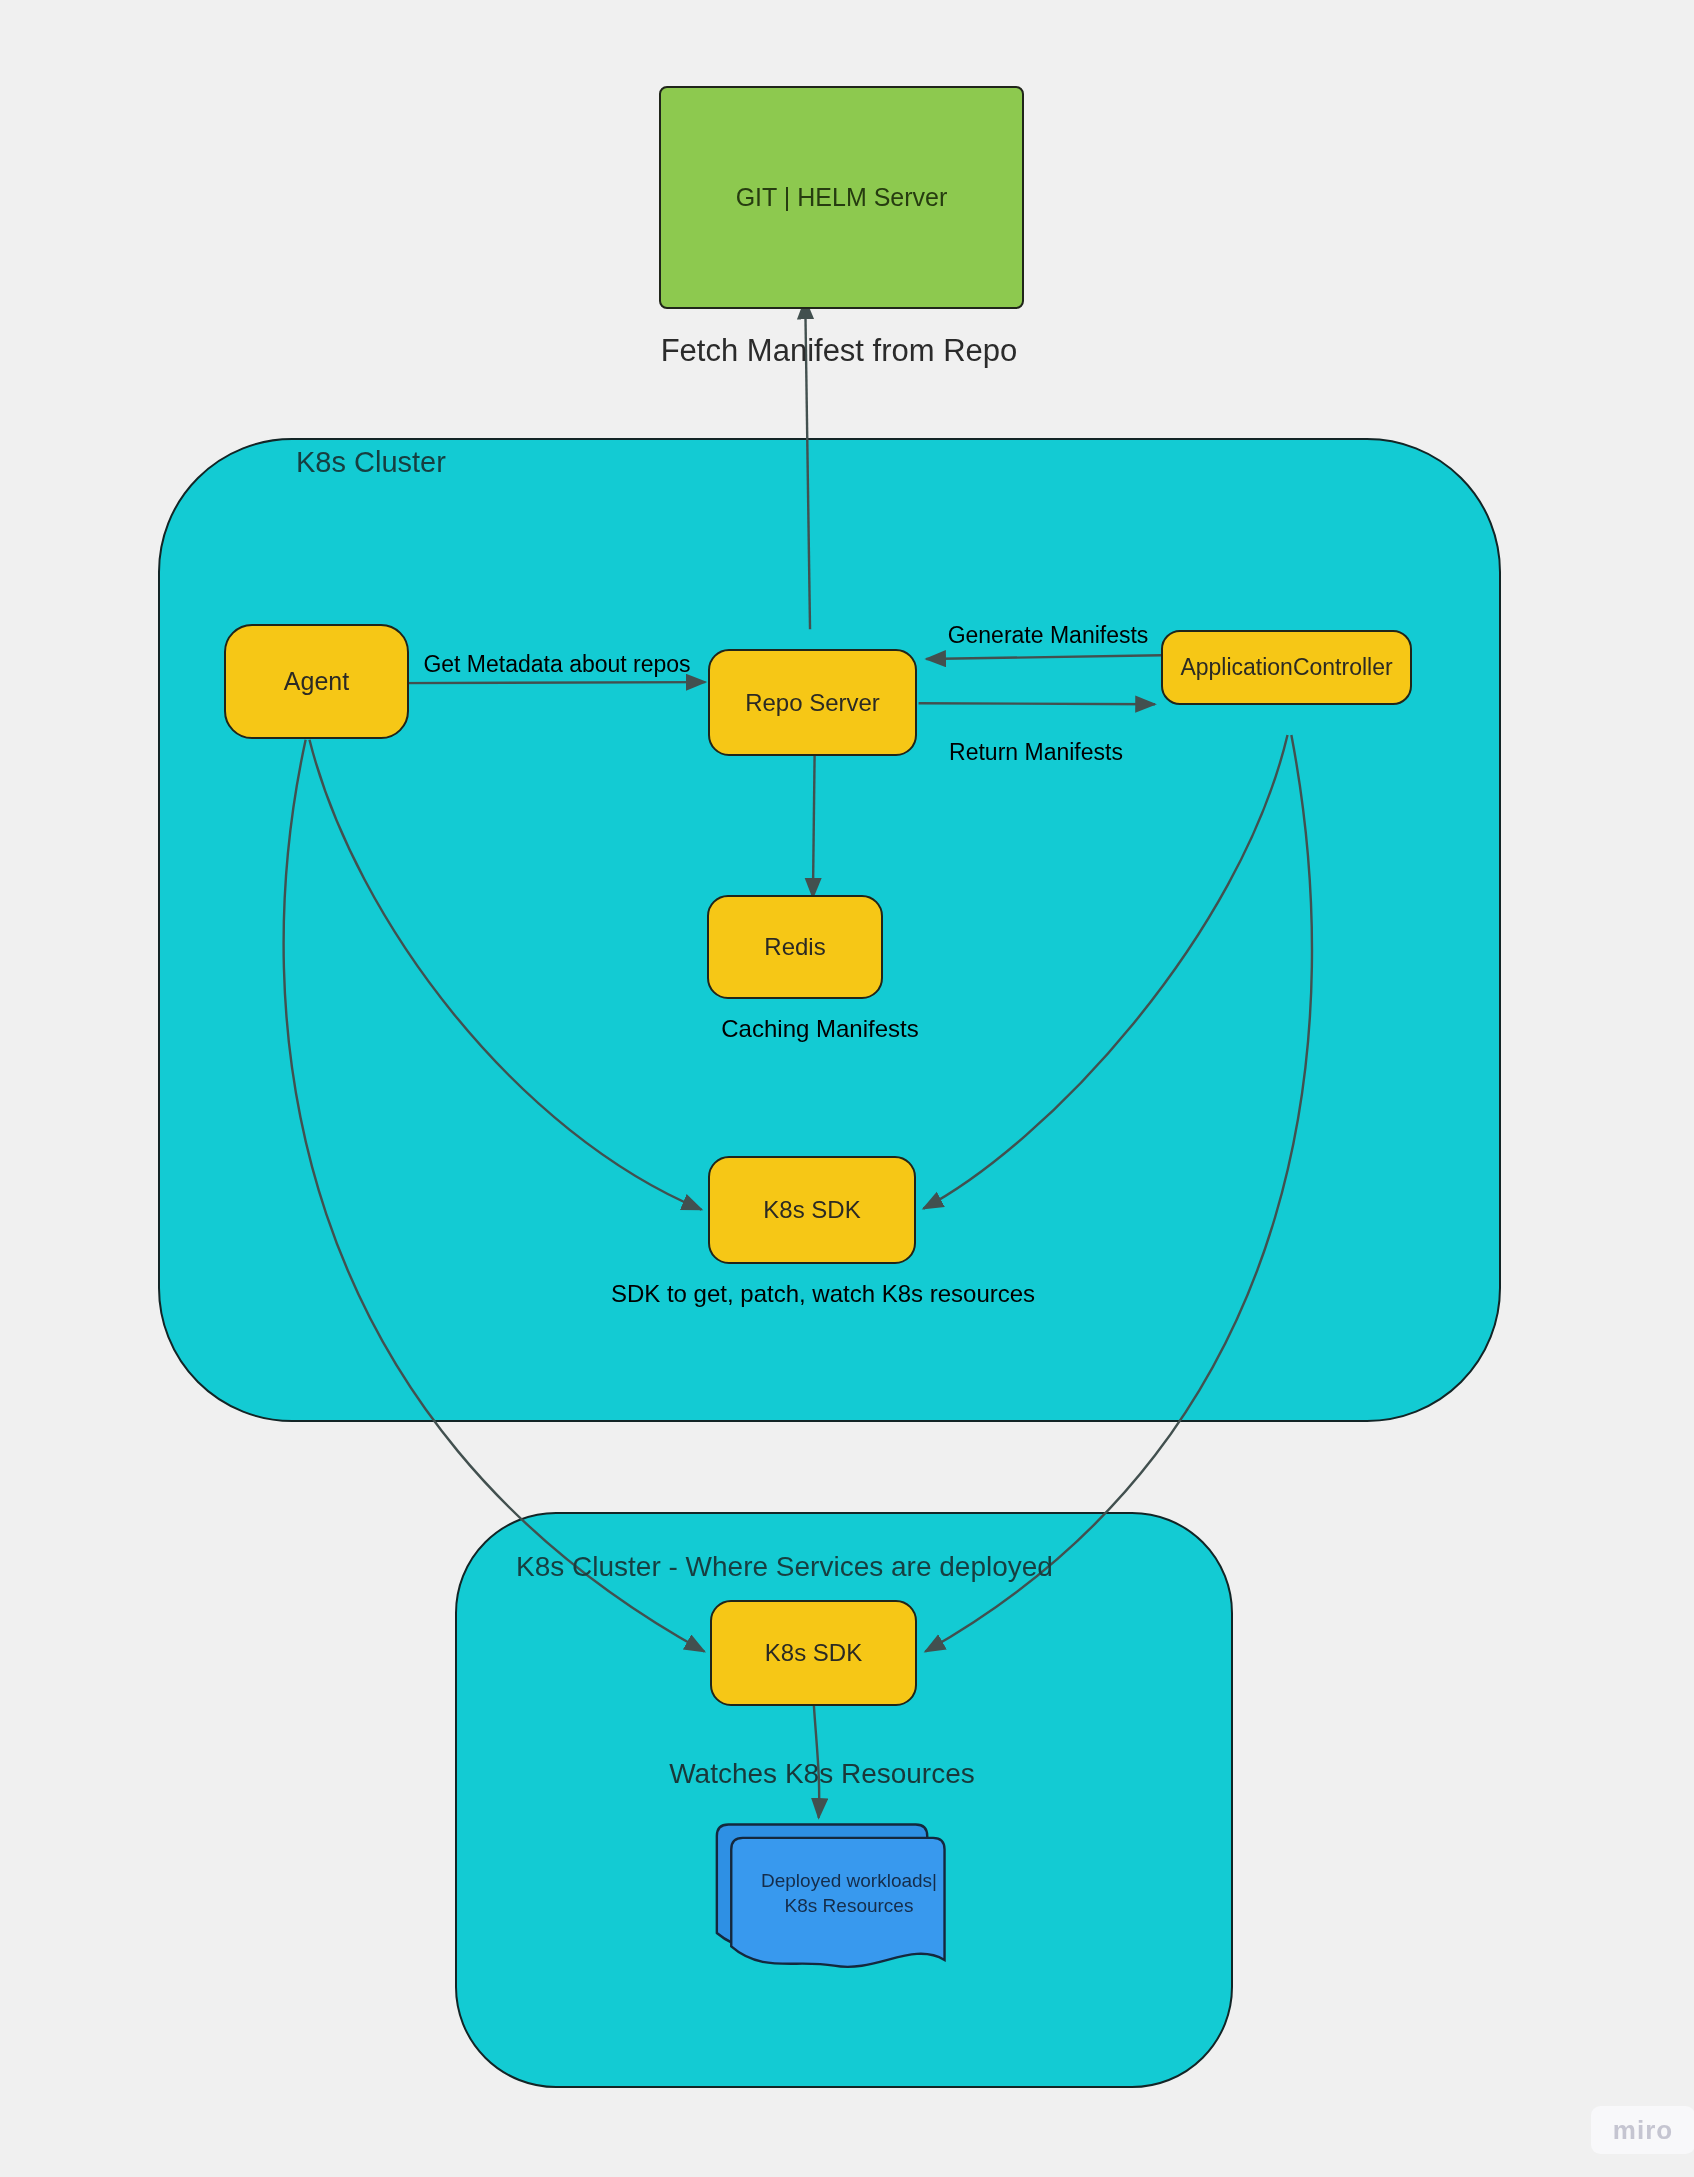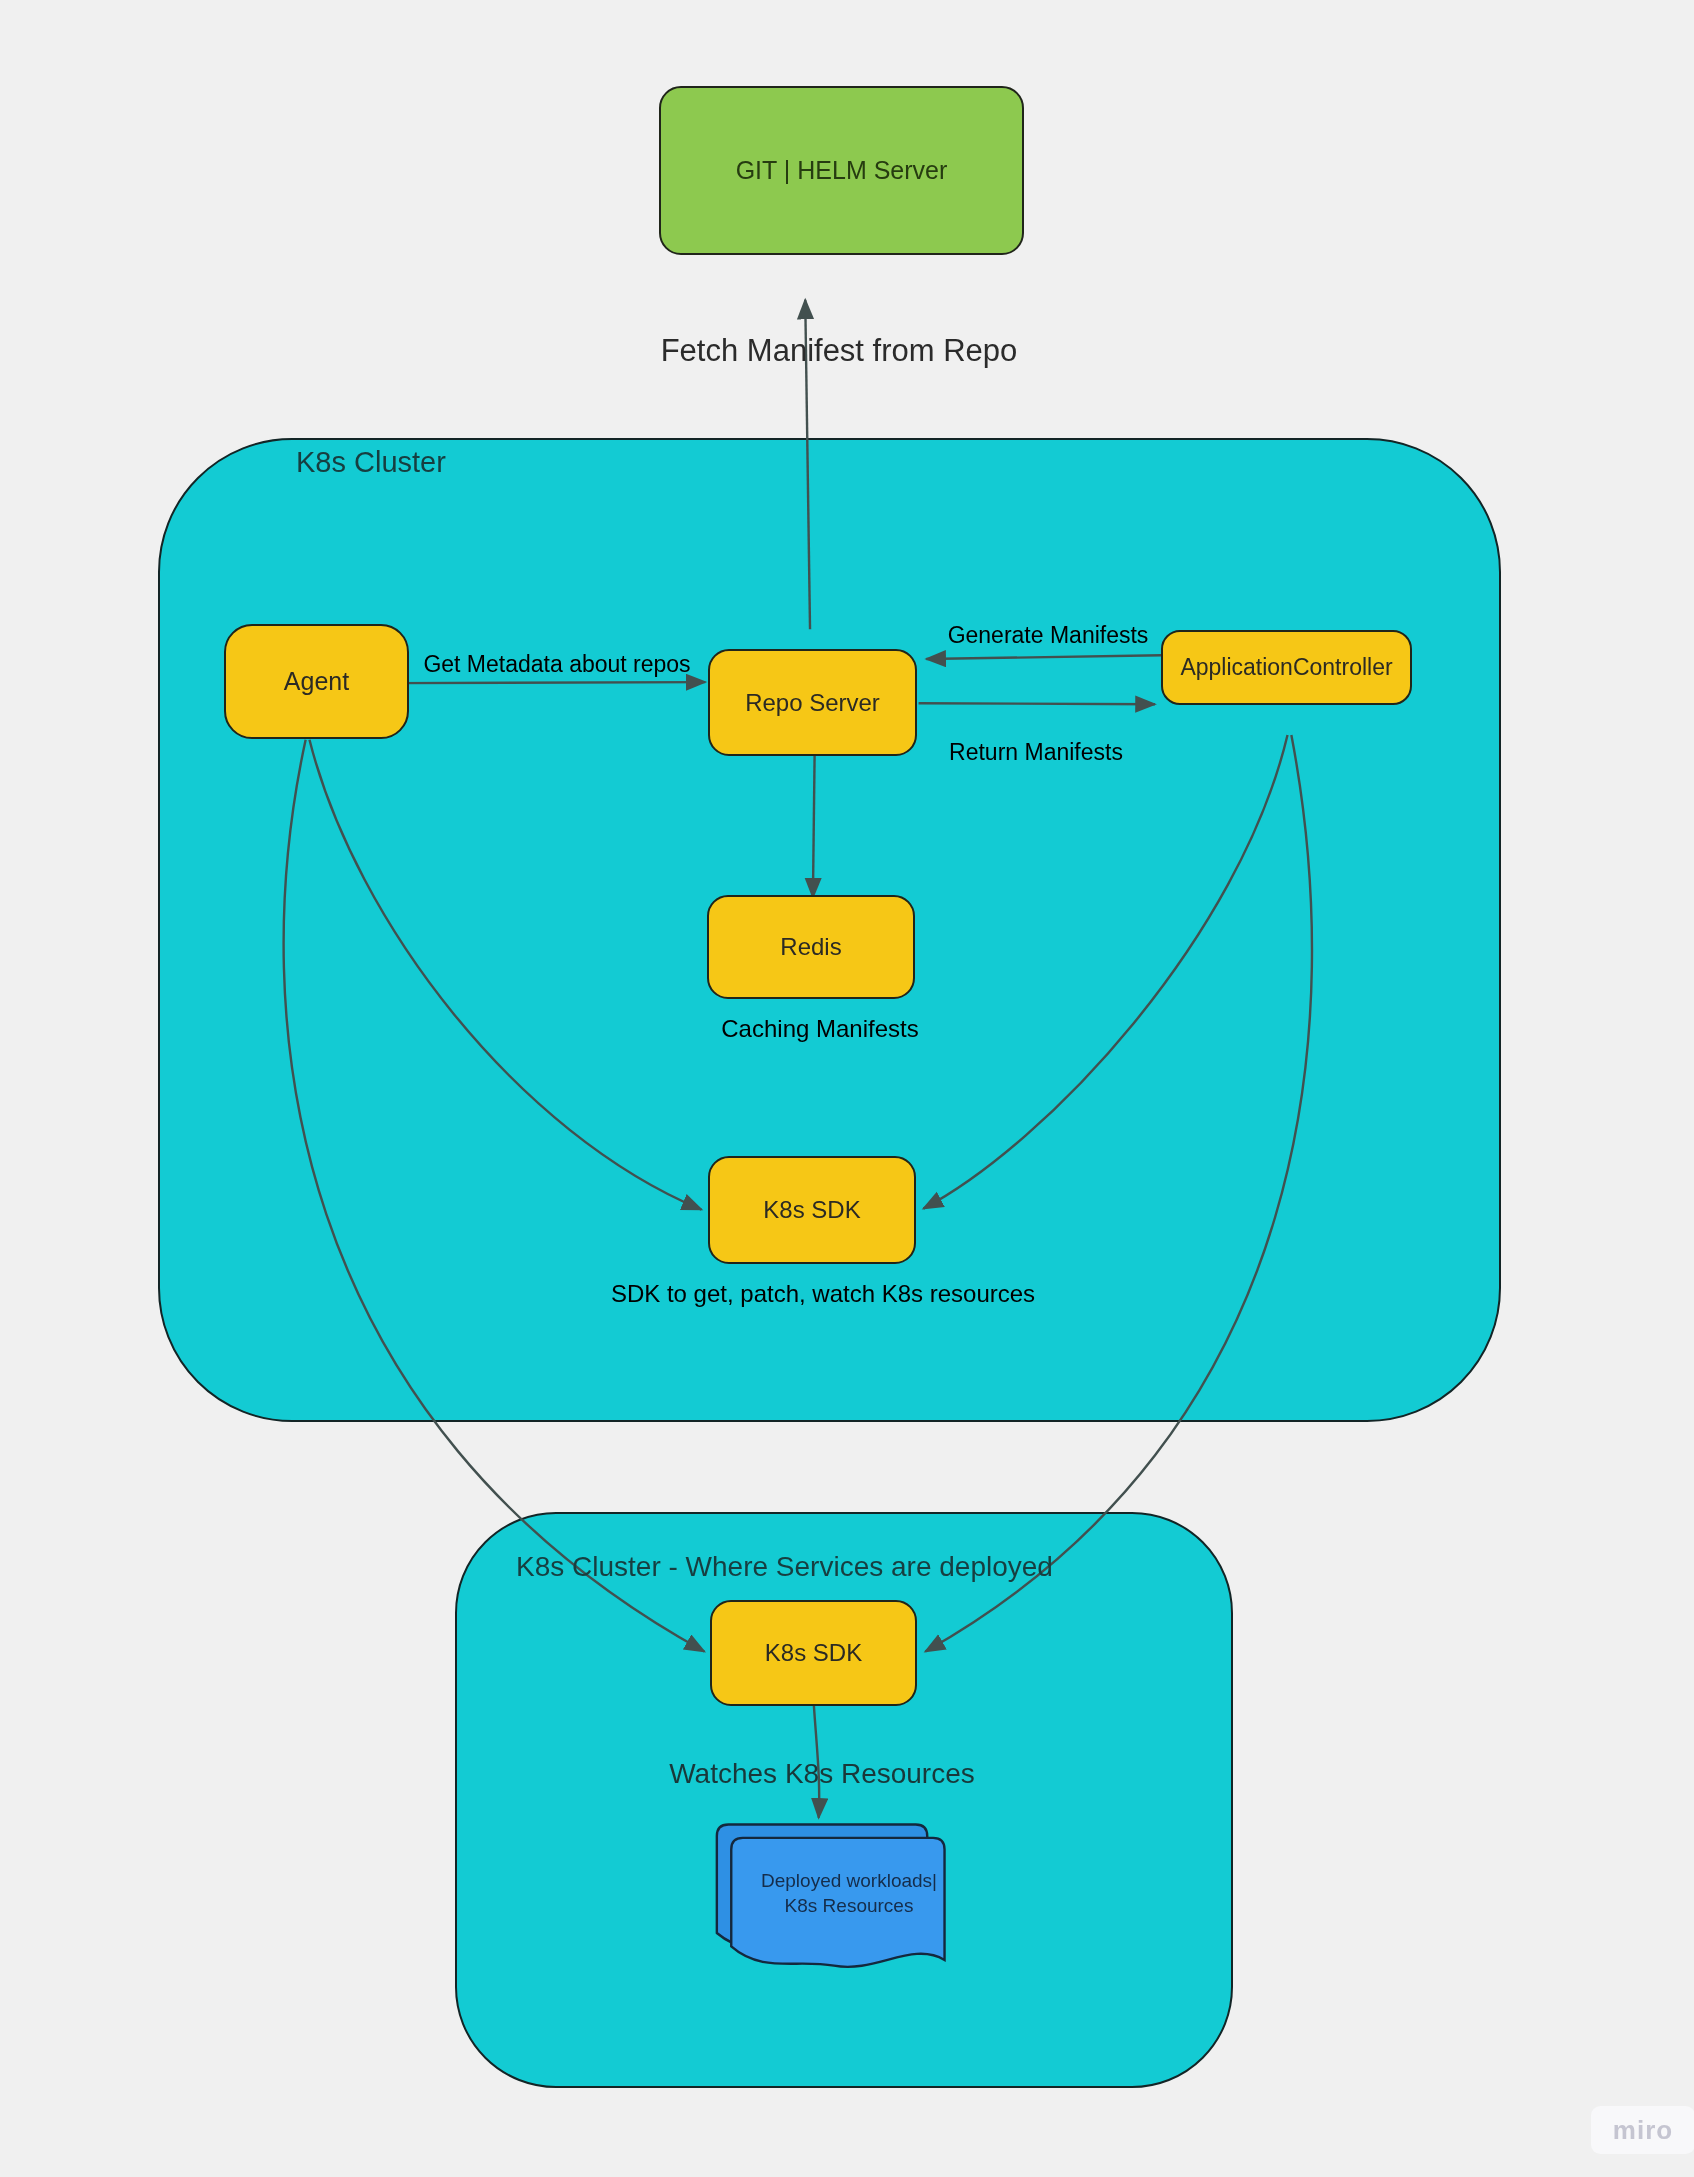--- a/index.html
+++ b/index.html
@@ -70,30 +70,30 @@
     display: flex;
     align-items: center;
     justify-content: center;
     text-align: center;
     z-index: 10;
     white-space: nowrap;
   }
   .node.yellow { background: #f6c716; color: #2b2a24; }
   #node-git-helm {
     left: 659px; top: 86px;
-    width: 365px; height: 169px;
-    border-radius: 22px;
+    width: 365px; height: 223px;
+    border-radius: 8px;
     background: #8dc94f;
     color: #263c10;
     font-size: 25px;
   }
   #node-agent   { left: 224px;  top: 624px;  width: 185px; height: 115px; border-radius: 28px; font-size: 25px; }
   #node-repo    { left: 708px;  top: 629px;  width: 209px; height: 107px; border-radius: 21px; font-size: 24px; margin-top: 20px; }
   #node-appctrl { left: 1161px; top: 630px;  width: 251px; height: 75px; border-radius: 19px; font-size: 23px; }
-  #node-redis   { left: 707px;  top: 895px;  width: 208px; height: 104px; border-radius: 21px; font-size: 24px; }
+  #node-redis   { left: 707px;  top: 895px;  width: 176px; height: 104px; border-radius: 21px; font-size: 24px; }
   #node-sdk-main   { left: 708px; top: 1156px; width: 208px; height: 108px; border-radius: 21px; font-size: 24px; }
   #node-sdk-deploy { left: 710px; top: 1600px; width: 207px; height: 106px; border-radius: 21px; font-size: 24px; }
 
   
   .edge-label {
     position: absolute;
     transform: translate(-50%, -50%);
     white-space: nowrap;
     color: #000000;
     z-index: 15;

